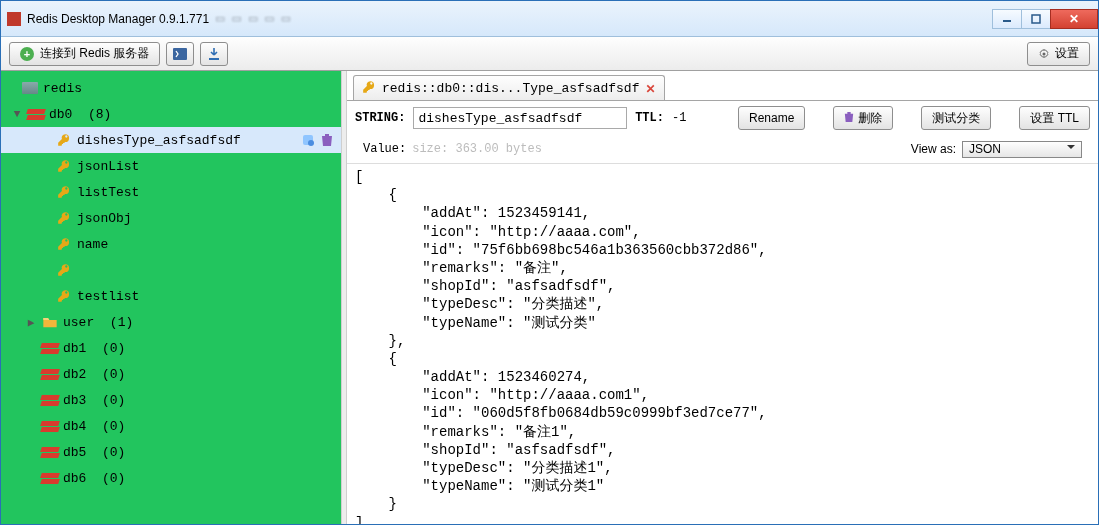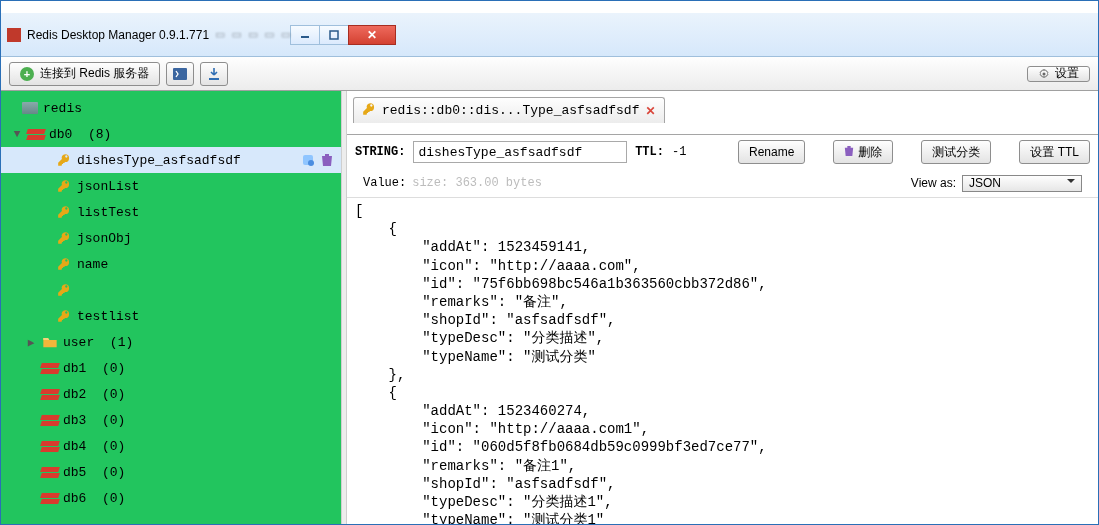--- a/index.html
+++ b/index.html
@@ -1,35 +1,35 @@
 <!DOCTYPE html>
 <html><head>
 <meta charset="utf-8">
 <style>
   * { box-sizing: border-box; margin: 0; padding: 0; }
   body { font-family: "Microsoft YaHei", SimSun, Arial, sans-serif; font-size: 12px; color: #000; background: #fff; overflow: hidden; width: 1099px; height: 525px; }
   .window { width: 1099px; height: 525px; display: flex; flex-direction: column; border: 1px solid #2a6fb7; }
 
   
-  .titlebar { height: 44px; background: linear-gradient(#eaf3fc,#d6e8fb); border-bottom: 1px solid #9fbfdc; display: flex; align-items: center; padding: 0 0 0 6px; justify-content: flex-start; margin-top: 12px; }
+  .titlebar { height: 36px; background: linear-gradient(#eaf3fc,#d6e8fb); border-bottom: 1px solid #9fbfdc; display: flex; align-items: center; padding: 0 0 0 6px; justify-content: space-between; }
   .titlebar .left { display: flex; align-items: center; gap: 6px; }
   .titlebar .appicon { width: 14px; height: 14px; background: #c0392b; }
   .titlebar .title { font-size: 12px; }
   .winbtns { display: flex; height: 20px; gap:0; }
   .winbtn { width: 30px; height: 20px; display:flex; align-items:center; justify-content:center; border:1px solid #9fbfdc; background: linear-gradient(#f6fbff,#dbeafd); margin-left:-1px; }
   .winbtn.close { width:48px; background: linear-gradient(#ee6a5d,#d34131); border-color:#a62d21; color:#fff; font-weight:bold; font-family: Arial; }
   .winbtn svg { display:block; }
 
   
   .toolbar { height: 34px; background: linear-gradient(#fefefe,#ececec); border-bottom: 1px solid #a0a0a0; display:flex; align-items:center; padding: 0 8px; justify-content:space-between; }
   .tool-left { display:flex; align-items:center; gap:6px; }
   .connect-btn { height: 24px; padding: 0 10px; background: linear-gradient(#fefefe,#e3e3e3); border:1px solid #8e8e8e; border-radius:3px; display:flex; align-items:center; gap:6px; cursor:pointer; }
   .plus-circ { width:14px; height:14px; border-radius:50%; background:#4caf50; color:#fff; display:flex; align-items:center; justify-content:center; font-size:11px; font-weight:bold; }
   .smallbtn { width:28px; height:24px; background: linear-gradient(#fefefe,#e3e3e3); border:1px solid #8e8e8e; border-radius:3px; display:flex; align-items:center; justify-content:center; cursor:pointer; }
-  .settings-btn { height:16px; padding:0 10px; background: linear-gradient(#fefefe,#e3e3e3); border:1px solid #8e8e8e; border-radius:3px; display:flex; align-items:center; gap:5px; cursor:pointer; }
+  .settings-btn { height:24px; padding:0 10px; background: linear-gradient(#fefefe,#e3e3e3); border:1px solid #8e8e8e; border-radius:3px; display:flex; align-items:center; gap:5px; cursor:pointer; }
   .gear { width:12px; height:12px; }
 
   
   .main { flex:1; display:flex; overflow:hidden; }
   .splitter { width:6px; background:#ededed; border-left:1px solid #cfcfcf; border-right:1px solid #cfcfcf; cursor:col-resize; }
 
   
   .sidebar { width: 340px; background:#22c55e; overflow-y:auto; display:flex; flex-direction:column; }
   .tree { padding: 4px 0; font-family: Consolas,"Courier New",monospace; font-size:13px; }
   .node { display:flex; align-items:center; height:26px; padding-right:6px; white-space:nowrap; }
@@ -41,21 +41,21 @@
   .key-icon { color:#e6a817; }
   .folder-icon { color:#f0b93a; }
   .db-icon { }
   .srv-icon { width:16px; height:12px; background: linear-gradient(#8aa,#688); border-radius:1px; }
   .node-label { flex:1; }
   .node-extras { display:flex; gap:6px; align-items:center; }
   .mini-ic { width:14px; height:14px; }
 
   
   .content { flex:1; display:flex; flex-direction:column; overflow:hidden; }
-  .tabstrip { height: 44px; padding: 4px 6px 12px 6px; display:flex; align-items:flex-end; }
+  .tabstrip { height: 30px; padding: 4px 6px 0 6px; display:flex; align-items:flex-end; }
   .tab { height:26px; background: linear-gradient(#fefefe,#ececec); border:1px solid #a5a5a5; border-bottom:none; border-radius:3px 3px 0 0; display:flex; align-items:center; gap:6px; padding:0 8px; cursor:pointer; }
   .tab .tlabel { font-family: Consolas,"Courier New",monospace; font-size:13px; }
   .tab .close-x { color:#d9453a; font-weight:bold; cursor:pointer; font-family: Arial; }
   .tabunder { border-bottom:1px solid #a5a5a5; margin-top:-1px; }
 
   .infobar { height:34px; display:flex; align-items:center; padding:0 8px; gap:8px; }
   .mono { font-family: Consolas,"Courier New",monospace; }
   .field { flex:1; }
   .txtin { height:22px; border:1px solid #a9a9a9; padding:0 4px; font-family:Consolas,"Courier New",monospace; font-size:13px; }
   .btn { height:24px; padding:0 10px; background: linear-gradient(#fefefe,#e3e3e3); border:1px solid #8e8e8e; border-radius:3px; display:flex; align-items:center; gap:4px; cursor:pointer; font-size:12px;margin-left:20px; }

